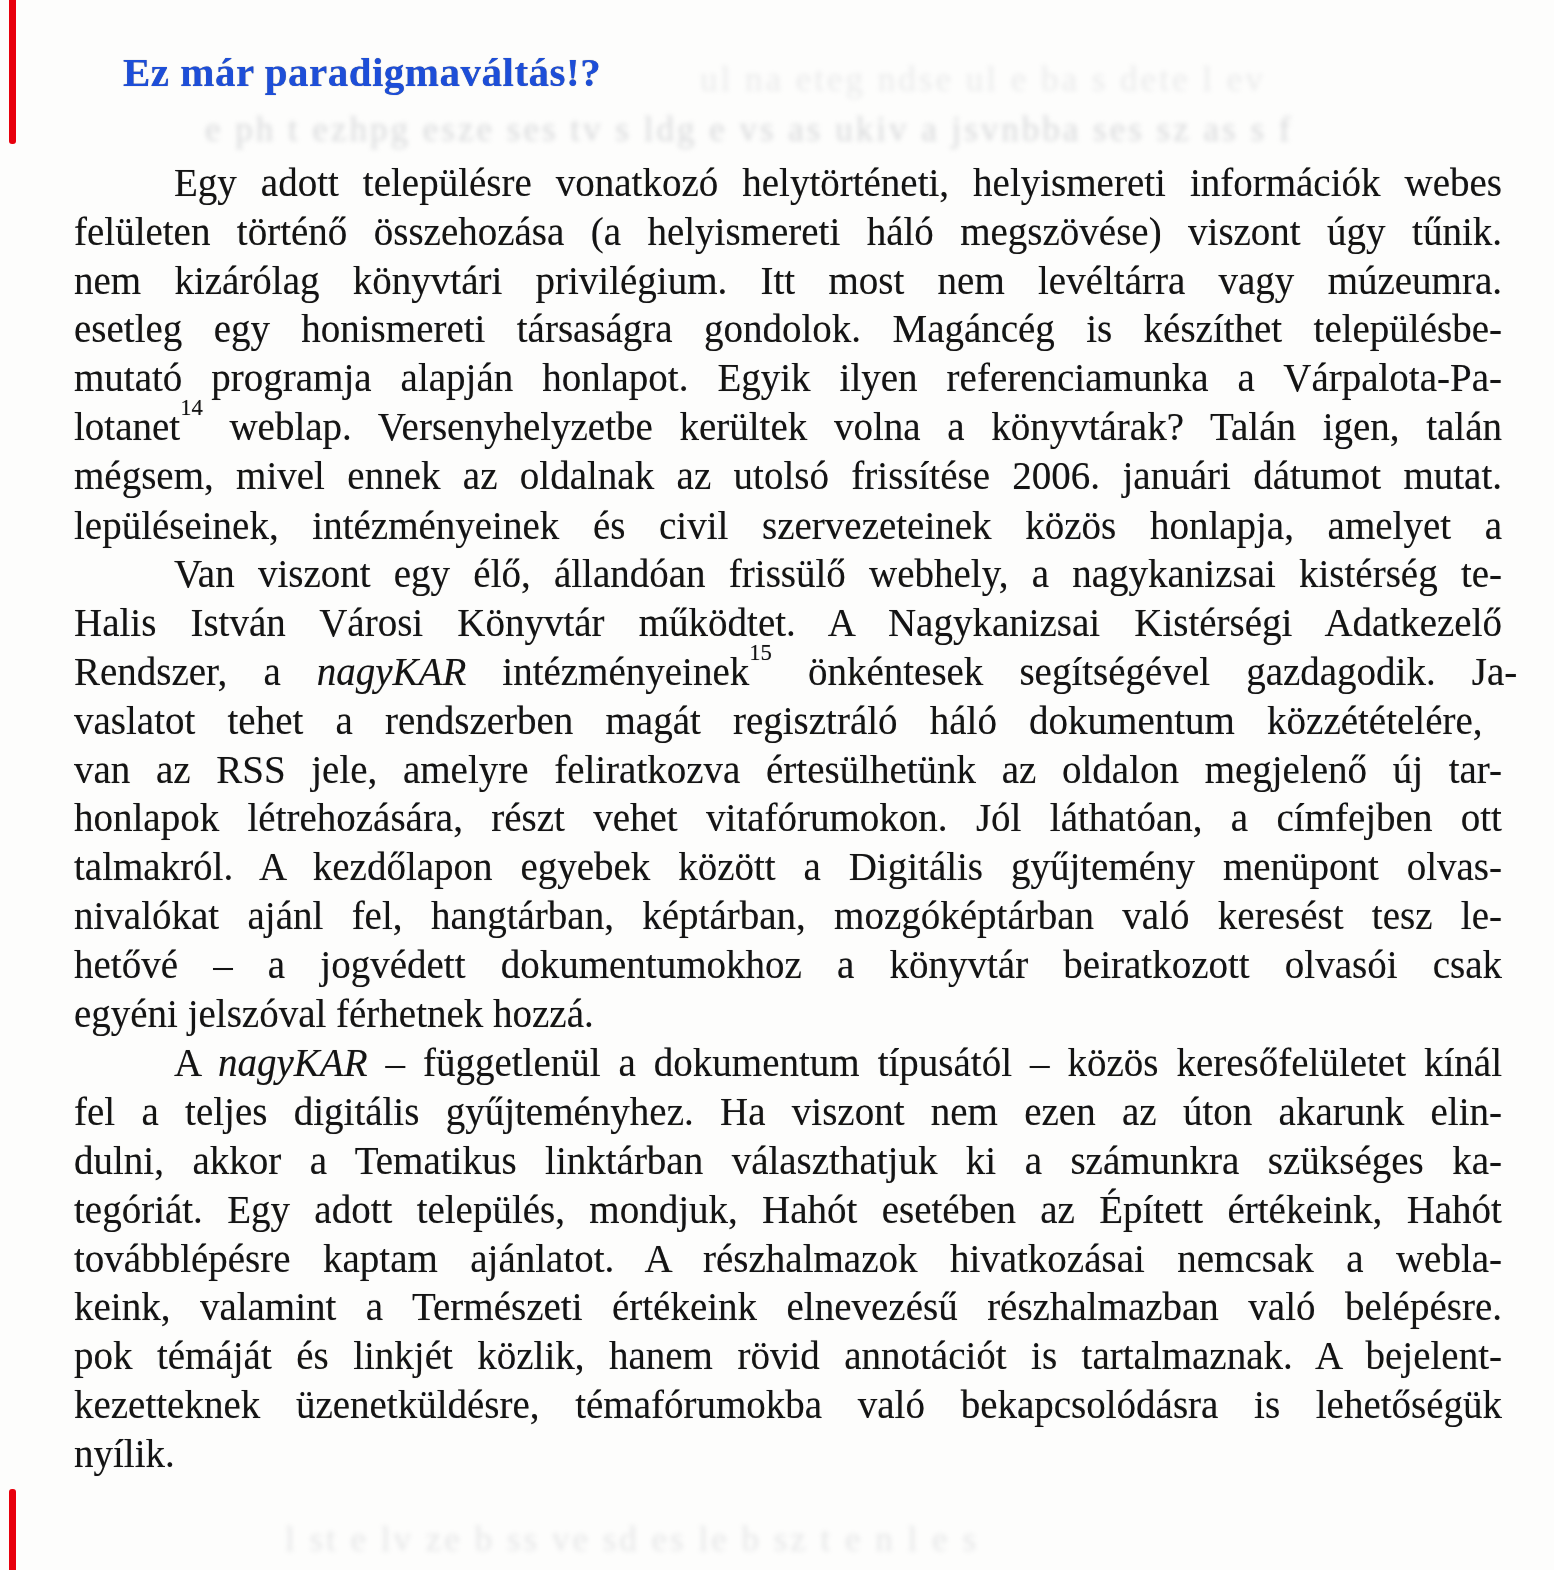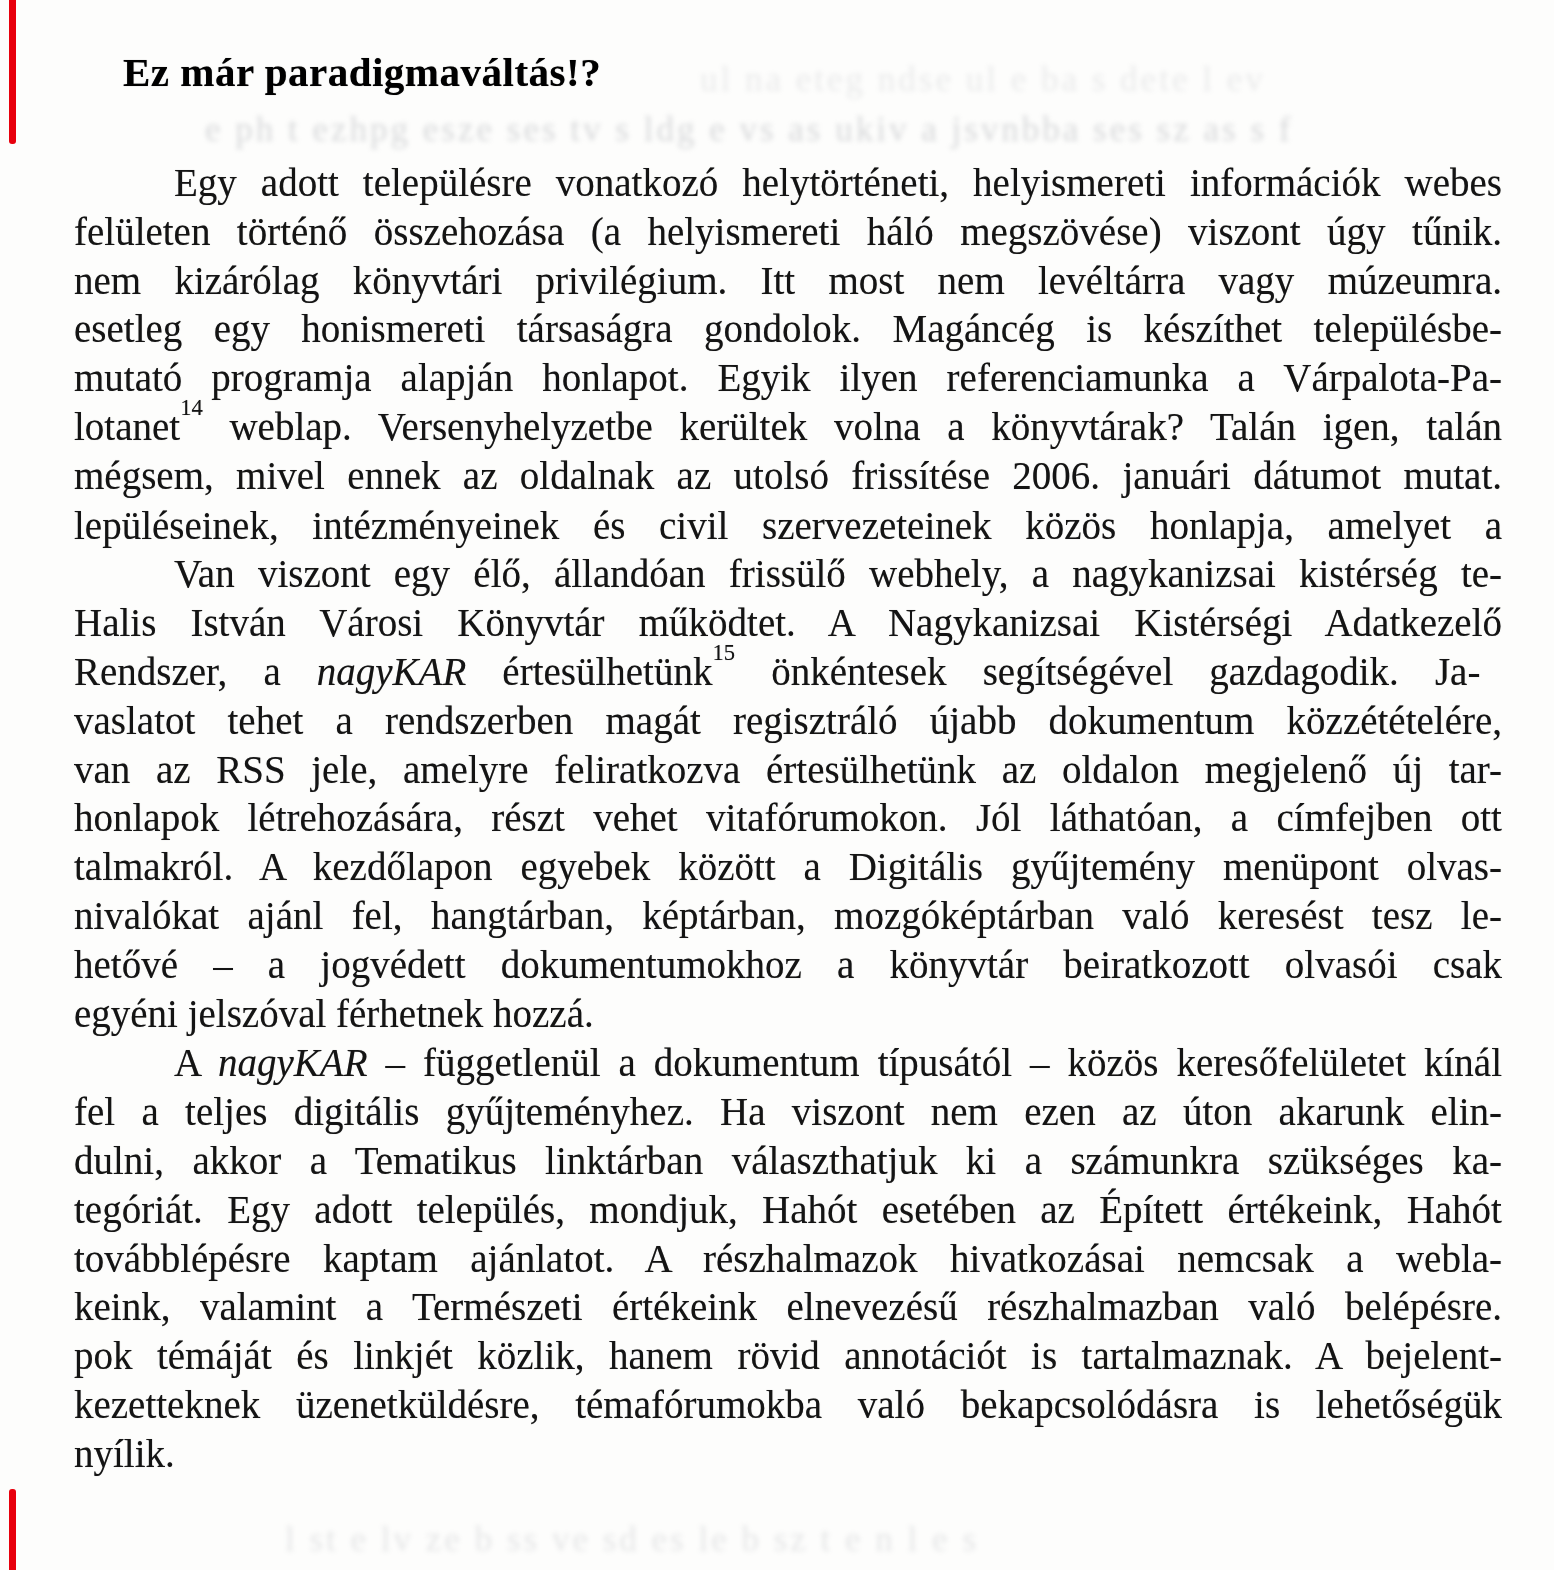--- a/index.html
+++ b/index.html
@@ -16,21 +16,21 @@
   .red-mark {
     position:absolute; left:9px; width:7px;
     background:#e8000d; border-radius:3px;
   }
   .red-mark.top    { top:-4px;  height:148px; }
   .red-mark.bottom { top:1489px; height:90px; }
 
   .heading {
     position:absolute; left:123px; top:52px;
     font-size:41px; font-weight:bold; line-height:1;
-    letter-spacing:0.5px; color:#000000;
+    letter-spacing:0.5px; color:#1d4ed8;
     white-space:nowrap;
     text-shadow:0 0 0.8px rgba(0,0,0,.55);
   }
 
   
   .ghost {
     position:absolute; color:#8d9198;
     filter:blur(2.4px); white-space:nowrap; overflow:hidden;
     font-size:35px; letter-spacing:3px;
   }
@@ -76,22 +76,22 @@
         <div class="line"><span class="m" style="word-spacing: 23.53px;"><span>nem kizárólag könyvtári privilégium. Itt most nem levéltárra vagy múzeumra.</span></span></div>
         <div class="line"><span class="m" style="word-spacing: 21.6px;"><span>esetleg egy honismereti társaságra gondolok. Magáncég is készíthet településbe-</span></span></div>
         <div class="line"><span class="m" style="word-spacing: 19.26px;"><span>mutató programja alapján honlapot. Egyik ilyen referenciamunka a Várpalota-Pa-</span></span></div>
         <div class="line"><span class="m" style="word-spacing: 16.92px;"><span>lotanet</span><sup>14</sup><span> weblap. Versenyhelyzetbe kerültek volna a könyvtárak? Talán igen, talán</span></span></div>
         <div class="line"><span class="m" style="word-spacing: 12.65px;"><span>mégsem, mivel ennek az oldalnak az utolsó frissítése 2006. januári dátumot mutat.</span></span></div>
       </div>
       <div class="paragraph">
         <div class="line"><span class="m" style="word-spacing: 23.92px;"><span>lepüléseinek, intézményeinek és civil szervezeteinek közös honlapja, amelyet a</span></span></div>
         <div class="line indent"><span class="m" style="word-spacing: 13.49px;"><span>Van viszont egy élő, állandóan frissülő webhely, a nagykanizsai kistérség te-</span></span></div>
         <div class="line"><span class="m" style="word-spacing: 24.38px;"><span>Halis István Városi Könyvtár működtet. A Nagykanizsai Kistérségi Adatkezelő</span></span></div>
-        <div class="line"><span class="m" style="word-spacing: 26.33px;"><span>Rendszer, a </span><em>nagyKAR</em><span> értesülhetünk</span><sup>15</sup><span> önkéntesek segítségével gazdagodik. Ja-</span></span></div>
-        <div class="line"><span class="m" style="word-spacing: 22.43px;"><span>vaslatot tehet a rendszerben magát regisztráló újabb dokumentum közzétételére,</span></span></div>
+        <div class="line"><span class="m" style="word-spacing: 26.33px;"><span>Rendszer, a </span><em>nagyKAR</em><span> intézményeinek</span><sup>15</sup><span> önkéntesek segítségével gazdagodik. Ja-</span></span></div>
+        <div class="line"><span class="m" style="word-spacing: 22.43px;"><span>vaslatot tehet a rendszerben magát regisztráló háló dokumentum közzétételére,</span></span></div>
         <div class="line"><span class="m" style="word-spacing: 15.89px;"><span>van az RSS jele, amelyre feliratkozva értesülhetünk az oldalon megjelenő új tar-</span></span></div>
         <div class="line"><span class="m" style="word-spacing: 18.6px;"><span>honlapok létrehozására, részt vehet vitafórumokon. Jól láthatóan, a címfejben ott</span></span></div>
         <div class="line"><span class="m" style="word-spacing: 18.11px;"><span>talmakról. A kezdőlapon egyebek között a Digitális gyűjtemény menüpont olvas-</span></span></div>
         <div class="line"><span class="m" style="word-spacing: 18.61px;"><span>nivalókat ajánl fel, hangtárban, képtárban, mozgóképtárban való keresést tesz le-</span></span></div>
         <div class="line"><span class="m" style="word-spacing: 25.45px;"><span>hetővé – a jogvédett dokumentumokhoz a könyvtár beiratkozott olvasói csak</span></span></div>
         <div class="line short"><span class="m"><span>egyéni jelszóval férhetnek hozzá.</span></span></div>
       </div>
       <div class="paragraph">
         <div class="line indent"><span class="m" style="word-spacing: 8.24px;"><span>A </span><em>nagyKAR</em><span> – függetlenül a dokumentum típusától – közös keresőfelületet kínál</span></span></div>
         <div class="line"><span class="m" style="word-spacing: 16.57px; text-align: right;"><span>fel a teljes digitális gyűjteményhez. Ha viszont nem ezen az úton akarunk elin-</span></span></div>

